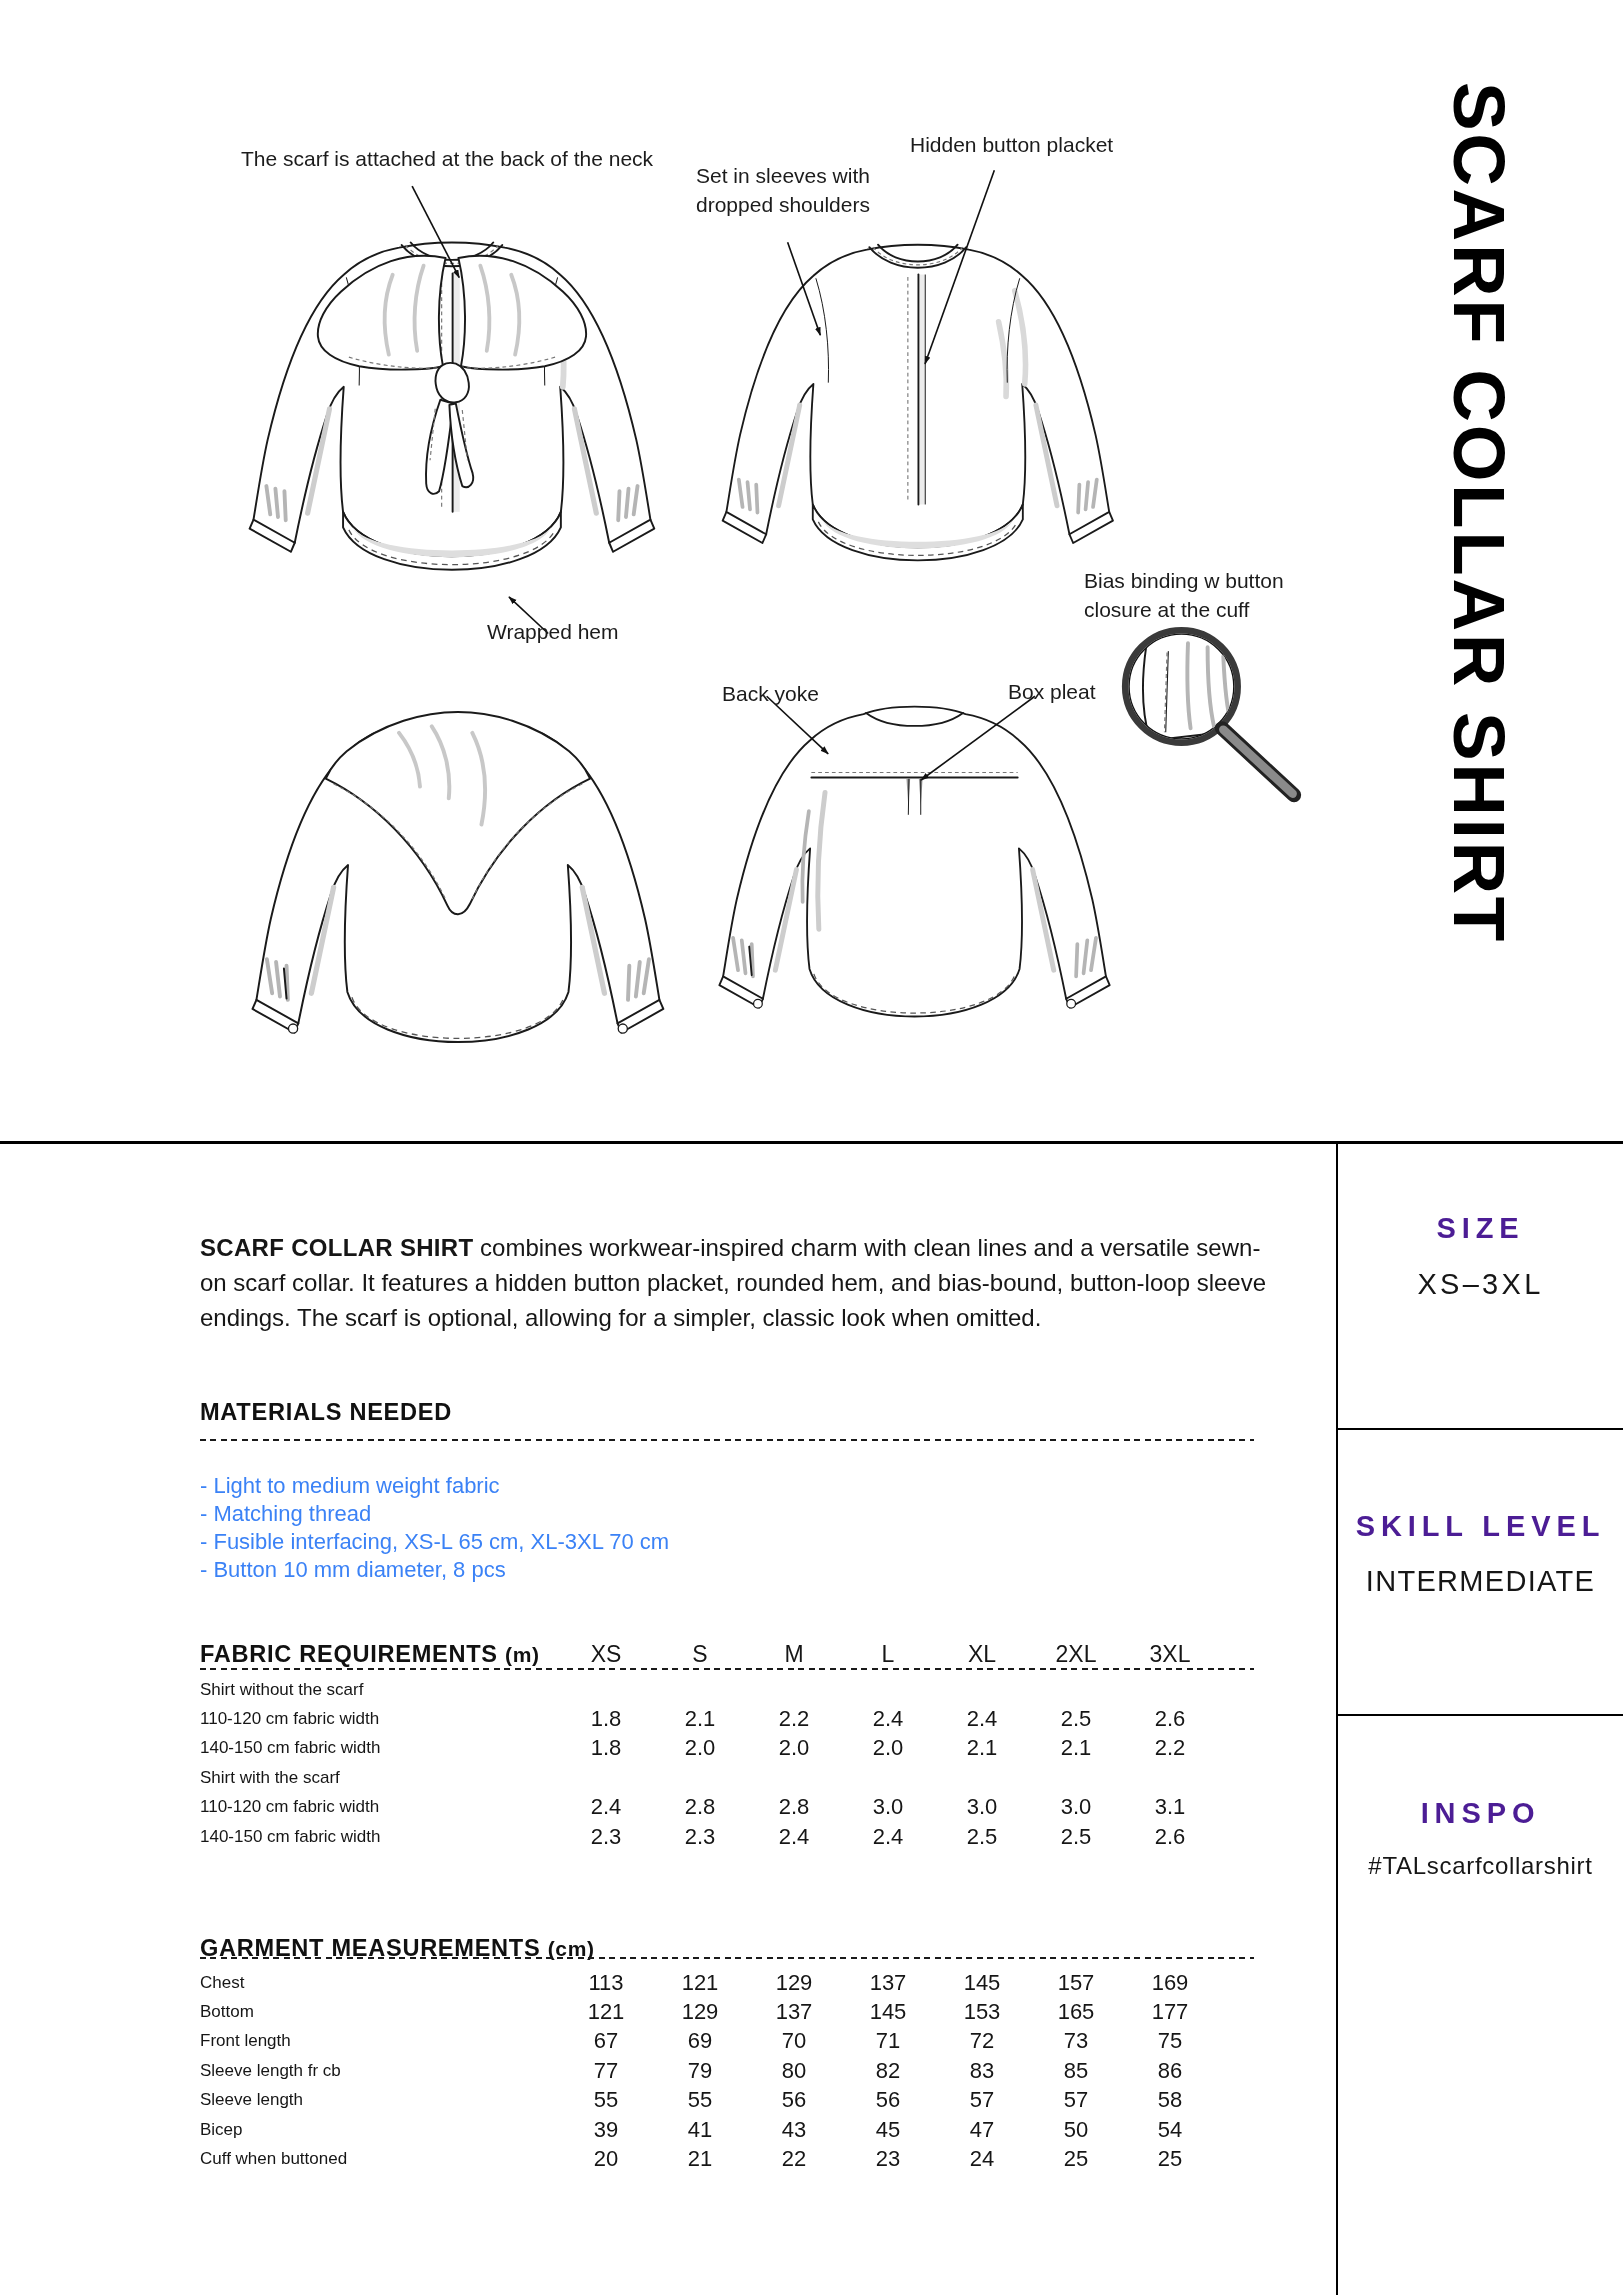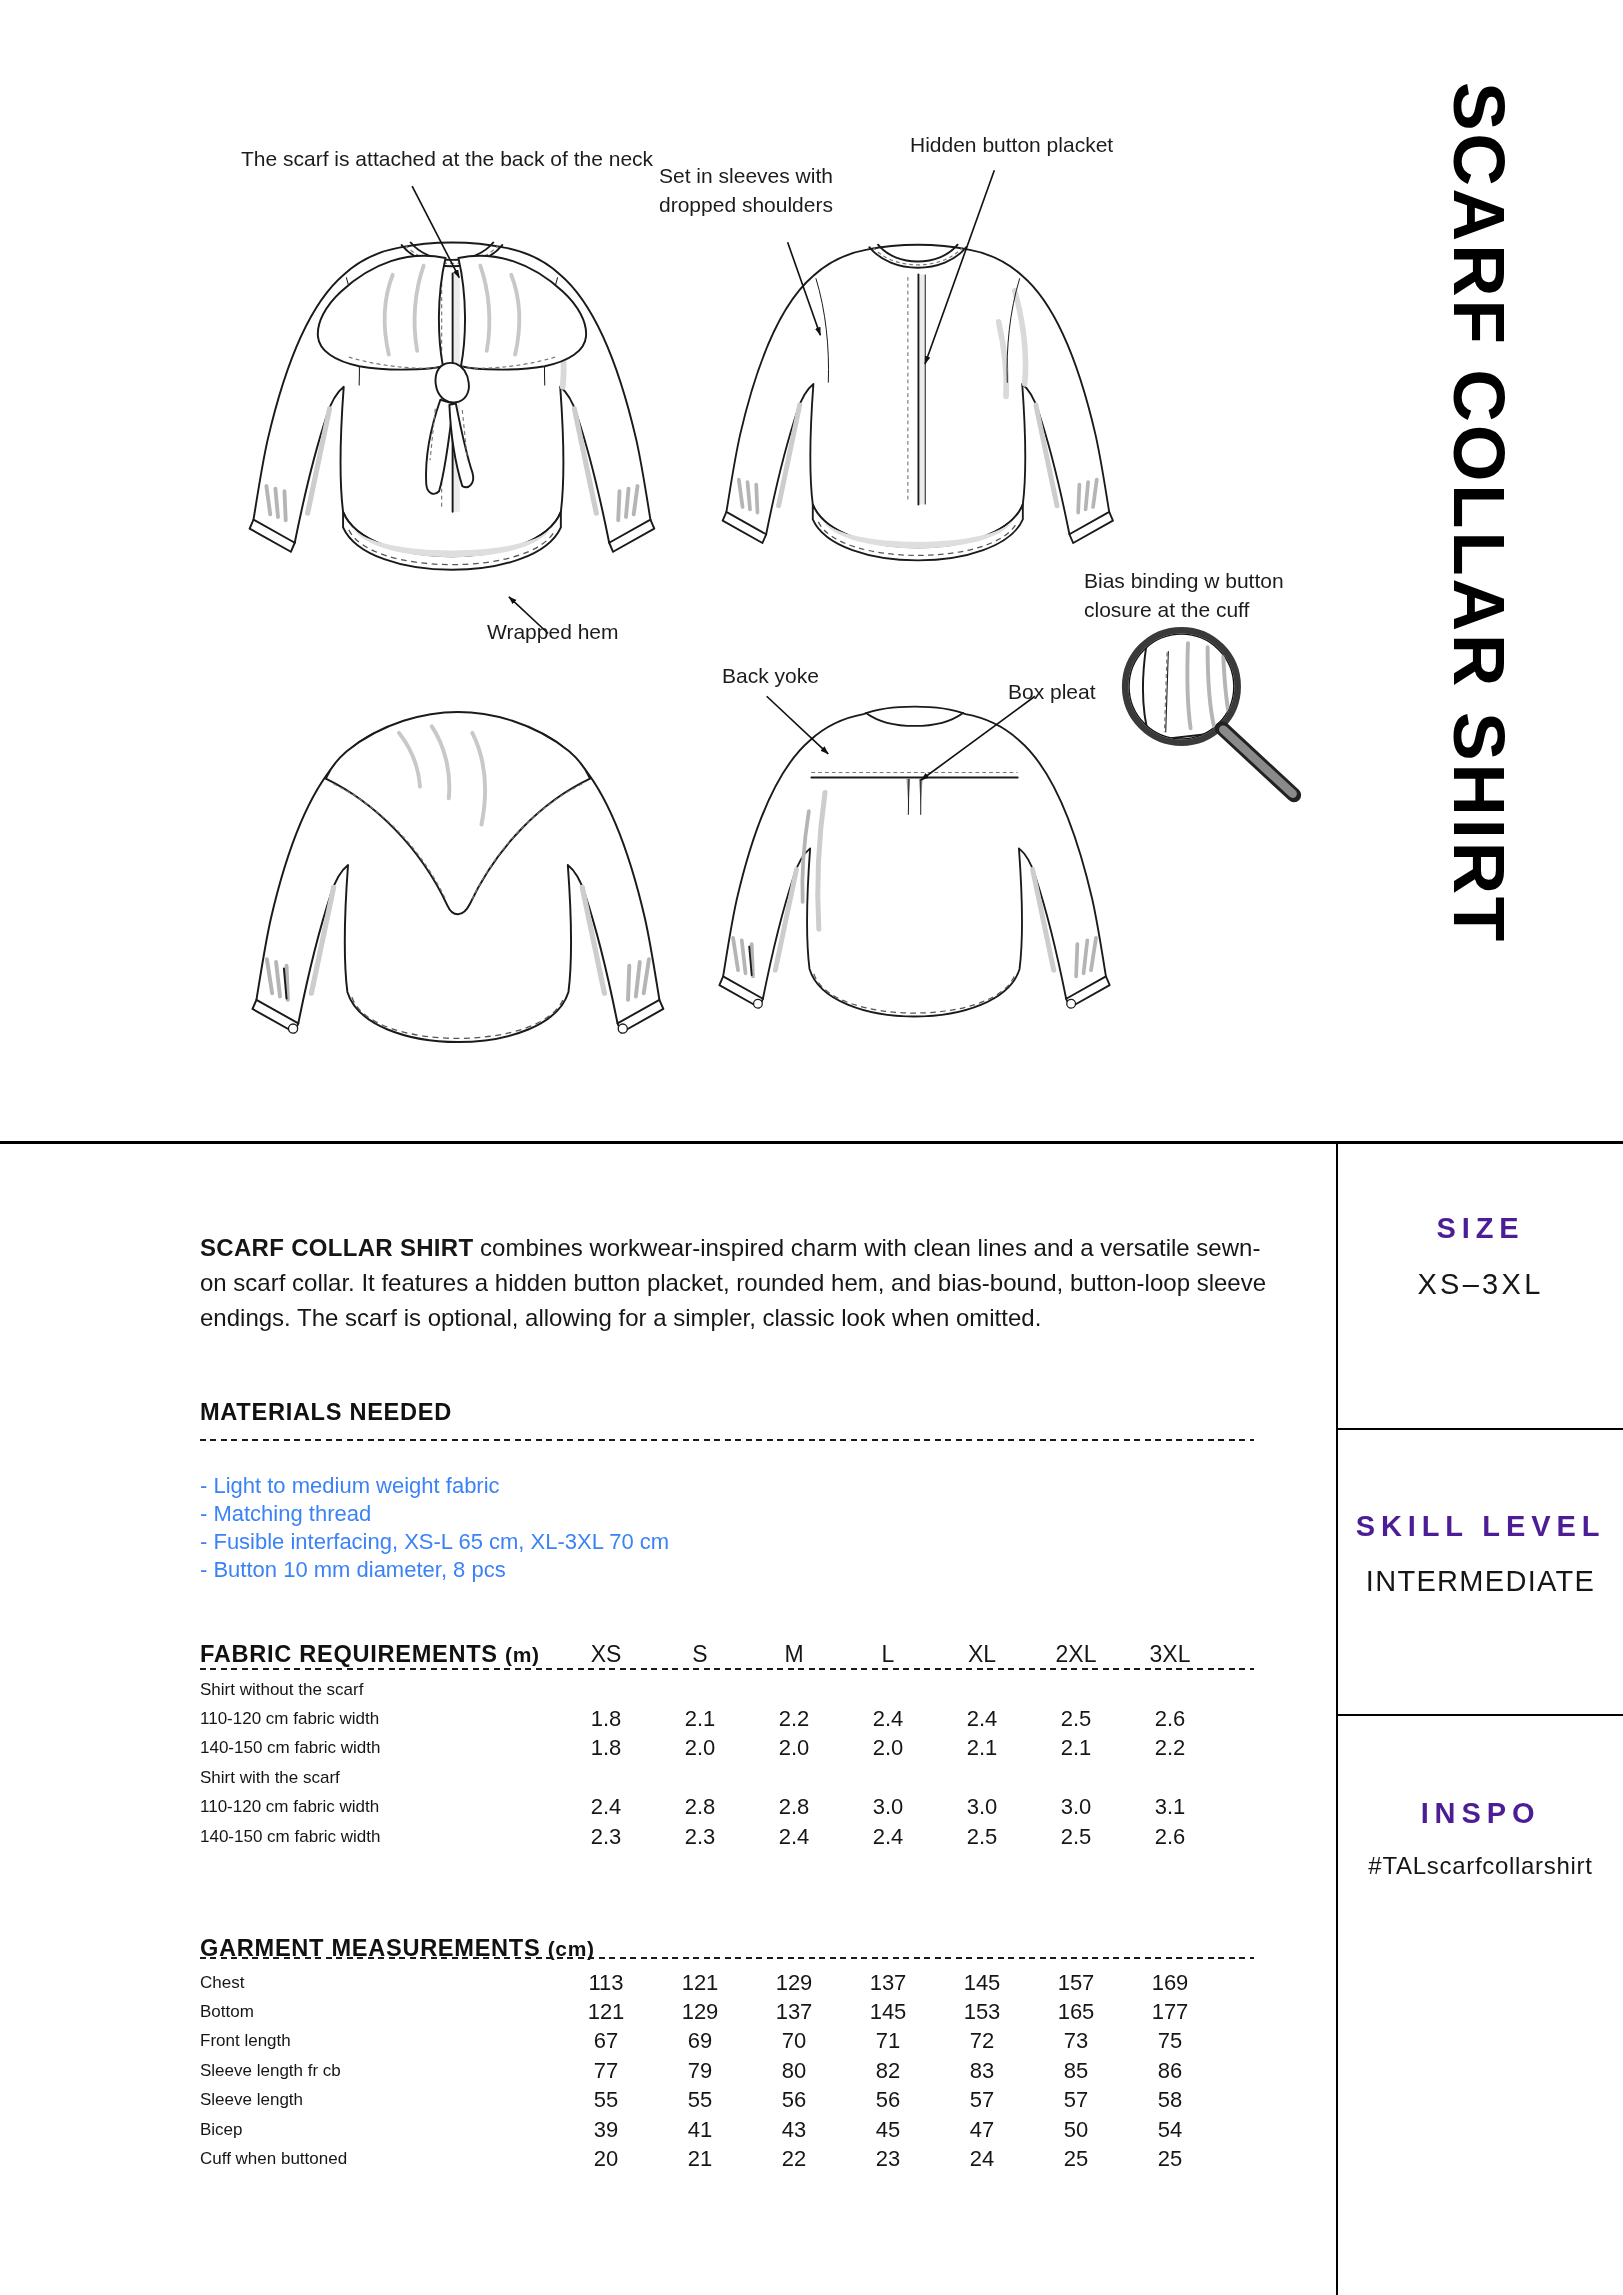--- a/index.html
+++ b/index.html
@@ -198,25 +198,25 @@
       <path class="arrow" d="M630,284 L702,424"></path>
       <path class="arrow" d="M1204,370 L1254,512"></path>
       <path class="arrow" d="M1520,260 L1414,556"></path>
       <path class="arrow" d="M838,968 L778,912"></path>
       <path class="arrow" d="M1172,1064 L1266,1152"></path>
       <path class="arrow" d="M1582,1064 L1408,1192"></path>
     </g>
   </svg>
 
   <div class="annotation" style="left:241px;top:145px;width:432px">The scarf is attached at the back of the neck</div>
-  <div class="annotation" style="left:659px;top:162px;width:190px">Set in sleeves with dropped shoulders</div>
+  <div class="annotation" style="left:696px;top:162px;width:190px">Set in sleeves with dropped shoulders</div>
   <div class="annotation" style="left:910px;top:131px;width:222px">Hidden button placket</div>
   <div class="annotation" style="left:487px;top:618px;width:170px">Wrapped hem</div>
   <div class="annotation" style="left:1084px;top:567px;width:209px">Bias binding w button closure at the cuff</div>
-  <div class="annotation" style="left:722px;top:662px;width:144px">Back yoke</div>
+  <div class="annotation" style="left:722px;top:680px;width:144px">Back yoke</div>
   <div class="annotation" style="left:1008px;top:678px;width:144px">Box pleat</div>
 
   <div class="vtitle">SCARF COLLAR SHIRT</div>
 
   <div class="hrule" style="left:0;top:1141px;width:1623px;height:2.6px"></div>
   <div class="vrule" style="left:1336px;top:1141px;width:2px;height:1154px"></div>
   <div class="hrule" style="left:1336px;top:1428px;width:287px;height:2px"></div>
   <div class="hrule" style="left:1336px;top:1714px;width:287px;height:2px"></div>
 
   <p class="descr"><span class="b">SCARF COLLAR SHIRT</span><span> combines workwear-inspired charm with clean lines and a versatile sewn-on scarf collar. It features a hidden button placket, rounded hem, and bias-bound, button-loop sleeve endings. The scarf is optional, allowing for a simpler, classic look when omitted.</span></p>

